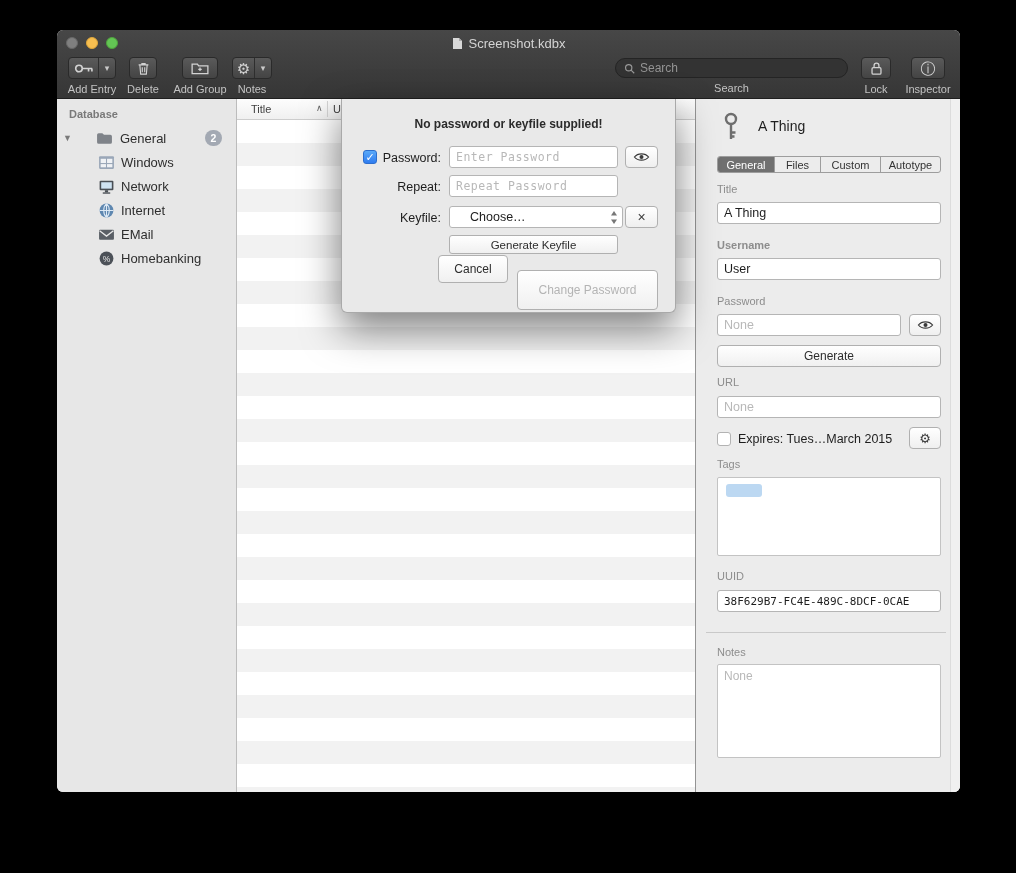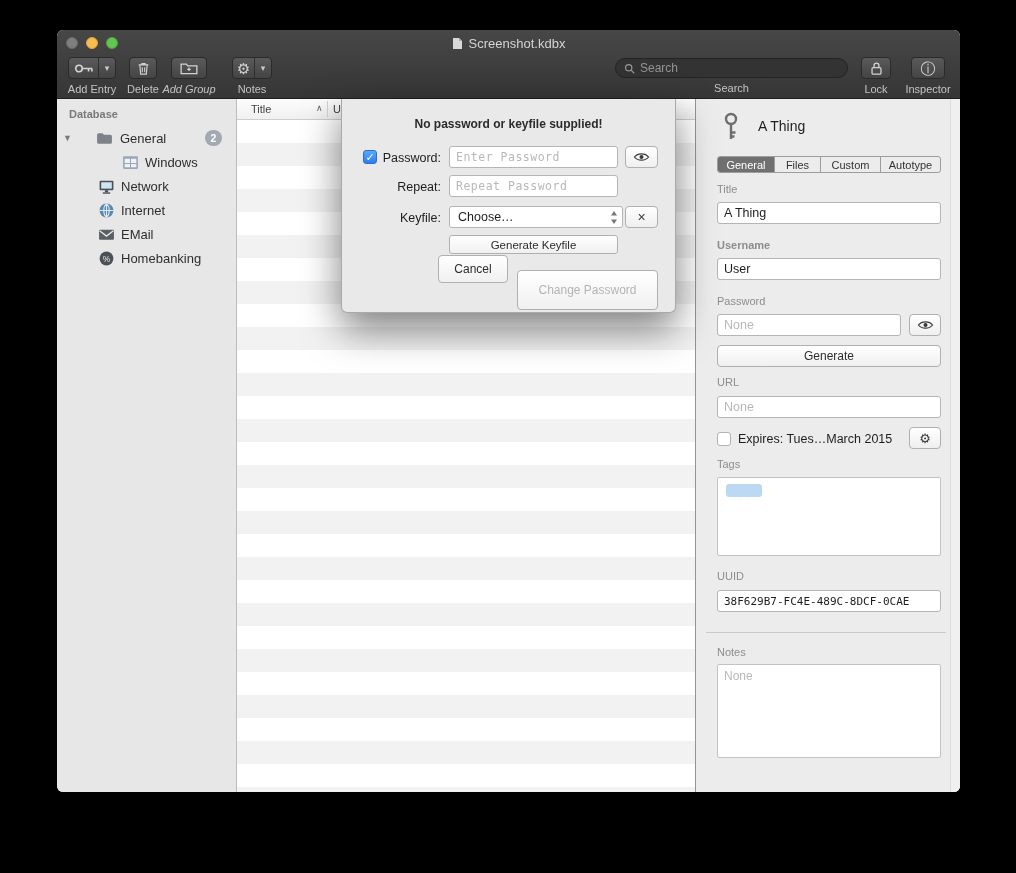--- a/index.html
+++ b/index.html
@@ -112,21 +112,21 @@
          box-shadow:0 16px 38px rgba(0,0,0,.5);z-index:5;}
   .d-msg{position:absolute;left:0;right:0;top:18px;text-align:center;font-size:12px;font-weight:600;color:#2b2b2b;}
   .d-cb{left:21px;top:51px;}
   .d-label{position:absolute;font-size:12.5px;color:#1d1d1d;width:70px;text-align:right;left:29px;}
   .d-field{font-family:"DejaVu Sans Mono",monospace;font-size:11.5px;letter-spacing:.5px;}
   .d-field-pass{left:107px;top:47px;width:169px}
   .d-field-repeat{left:107px;top:76px;width:169px}
   .d-eye{left:283px;top:47px;width:33px;height:22px}
   .d-popup{position:absolute;left:107px;top:107px;width:174px;height:22px;background:#fff;
            border:1px solid #b5b5b5;border-radius:3px;font-size:12.5px;color:#1d1d1d;
-           display:flex;align-items:center;padding:0 8px;}
+           display:flex;align-items:center;padding:0 20px;}
   .d-stepper{position:absolute;right:4px;top:3px;width:8px;height:15px;}
   .d-x{left:283px;top:107px;width:33px;height:22px;font-size:14px;color:#3c3c3c;}
   .d-genkey{left:107px;top:136px;width:169px;height:19px;font-size:11.5px;border-radius:3px;}
   .d-cancel{left:96px;top:156px;width:70px;height:28px}
   .d-change{left:175px;top:171px;width:141px;height:40px;color:#b4b4b4;}
   svg{display:block;}
 </style>
 </head>
 <body>
 
@@ -166,21 +166,21 @@
         <div class="tb-btn" style="width:28px;">
           <span>
             <svg width="13" height="15" viewBox="0 0 16 18">
                 <path d="M2 4.5 h12 M6 4.5 V3 h4 v1.5 M3.5 4.5 l1 11.5 h7 l1 -11.5 M6.5 7.5 v6 M9.5 7.5 v6" stroke="currentColor" stroke-width="1.4" fill="none"></path>
               </svg>
           </span>
         </div>
         <div class="tb-label">Delete</div>
       </div>
 
-      <div class="tb-item" style="left:101px;width:62px;font-style:italic;">
+      <div class="tb-item" style="left:112px;width:62px;">
         <div class="tb-btn" style="width:36px;">
           <span>
             <svg width="18" height="14" viewBox="0 0 20 16">
                 <path d="M1 3.5 h6 l1.5 2 H19 v9 H1 Z" fill="none" stroke="currentColor" stroke-width="1.5"></path>
                 <path d="M10 7.5 v4 M8 9.5 h4" stroke="currentColor" stroke-width="1.5"></path>
               </svg>
           </span>
         </div>
         <div class="tb-label">Add Group</div>
       </div>
@@ -235,21 +235,21 @@
           <span class="disclosure">▼</span>
           <span class="sb-icon">
             <svg viewBox="0 0 16 16">
                 <path d="M1 4.5 A1.5 1.5 0 0 1 2.5 3 H6 l1.5 1.5 H13.5 A1.5 1.5 0 0 1 15 6 v5.5 A1.5 1.5 0 0 1 13.5 13 h-11 A1.5 1.5 0 0 1 1 11.5 Z" fill="#7f8389"></path>
               </svg>
           </span>
           <span class="sb-label">General</span>
           <span class="sb-badge">2</span>
         </div>
 
-        <div class="sb-row sb-child" style="top:51px;margin-left:24px;">
+        <div class="sb-row sb-child" style="top:51px;">
           <span class="sb-icon">
             <svg viewBox="0 0 16 16">
                 <rect x="1" y="2" width="14" height="12" rx="1" fill="#9aa7b8"></rect>
                 <rect x="2.5" y="4.5" width="5" height="4" fill="#fff" opacity=".85"></rect>
                 <rect x="8.5" y="4.5" width="5" height="4" fill="#fff" opacity=".85"></rect>
                 <rect x="2.5" y="9.5" width="5" height="3" fill="#fff" opacity=".85"></rect>
                 <rect x="8.5" y="9.5" width="5" height="3" fill="#fff" opacity=".85"></rect>
               </svg>
           </span>
           <span class="sb-label">Windows</span>

